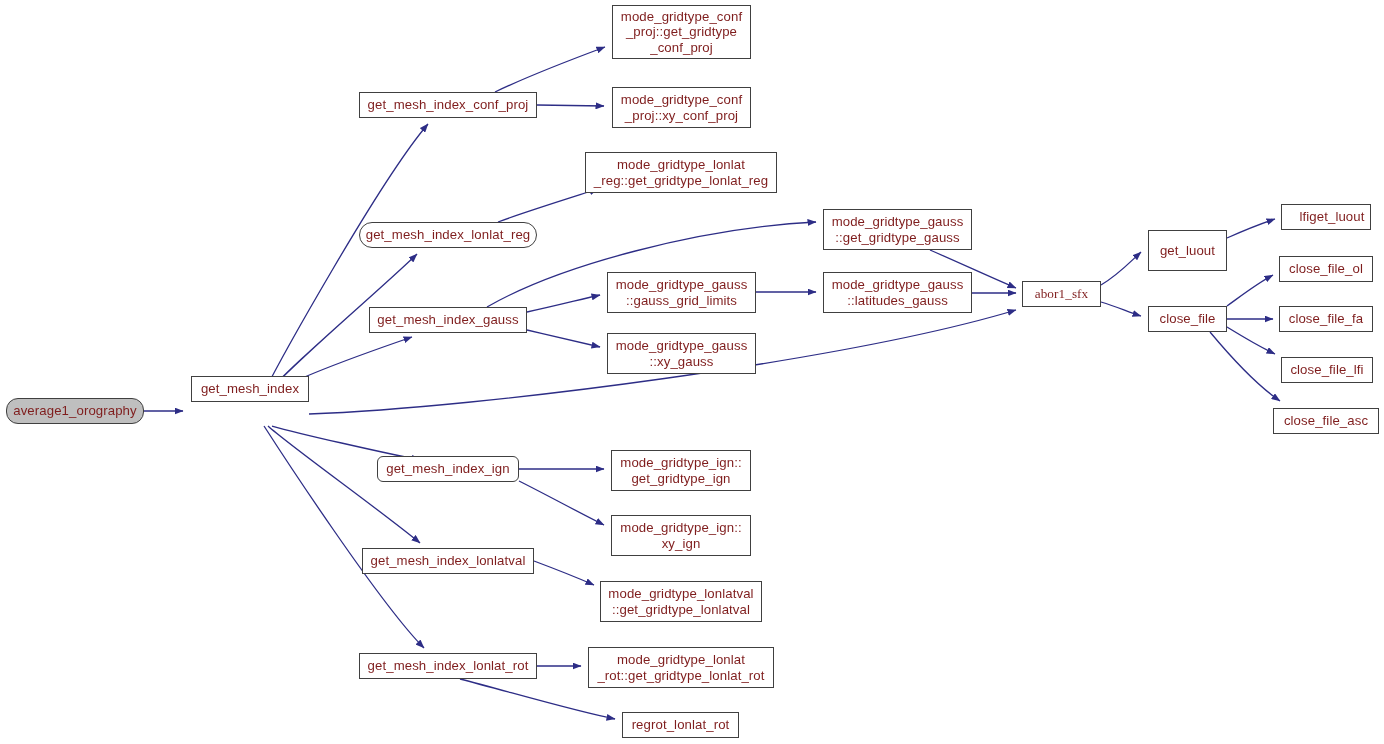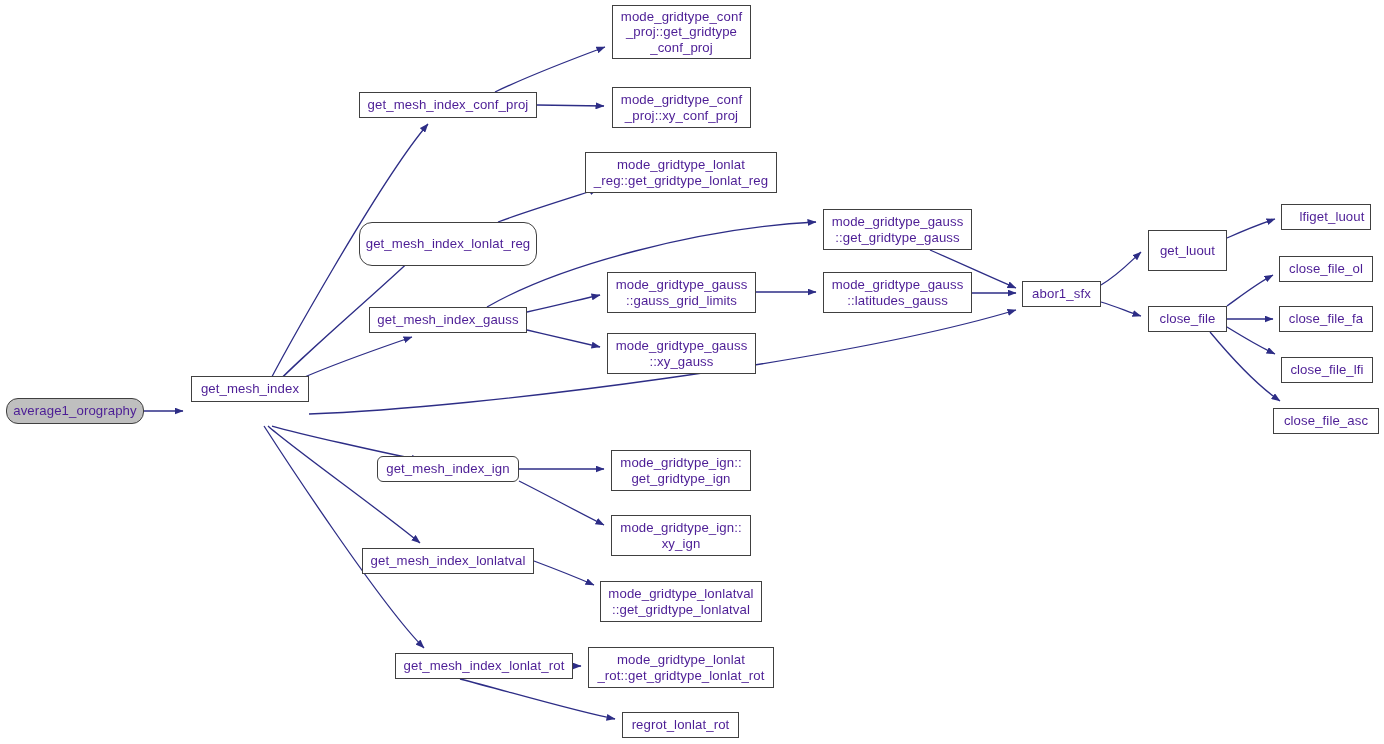--- a/index.html
+++ b/index.html
@@ -21,21 +21,21 @@
     top: 0;
     width: 1384px;
     height: 744px;
     pointer-events: none;
   }
   .node {
     position: absolute;
     box-sizing: border-box;
     border: 1px solid #404040;
     background: #ffffff;
-    color: #4c1d95;
+    color: #7f1d1d;
     font-size: 13.2px;
     line-height: 15.6px;
     display: flex;
     align-items: center;
     justify-content: center;
     text-align: center;
     white-space: pre-line;
     letter-spacing: 0.1px;
   }
   .node.highlight {
@@ -81,41 +81,41 @@
         <path d="M519,481 C545,494 578,512 604,525" fill="none" stroke="#2d2d86" stroke-width="1.3" marker-end="url(#arrowhead)"></path>
         <path d="M534,561 C558,570 578,578 594,585" fill="none" stroke="#2d2d86" stroke-width="1.3" marker-end="url(#arrowhead)"></path>
         <path d="M537,666 L581,666" fill="none" stroke="#2d2d86" stroke-width="1.3" marker-end="url(#arrowhead)"></path>
         <path d="M460,679 C510,692 578,712 615,719" fill="none" stroke="#2d2d86" stroke-width="1.3" marker-end="url(#arrowhead)"></path>
       </g>
   </svg>
   <div id="nodes-layer">
       <div class="node highlight" style="left: 6px; top: 398px; width: 138px; height: 26px; border-radius: 12px;">average1_orography</div>
       <div class="node" style="left: 191px; top: 376px; width: 118px; height: 26px;">get_mesh_index</div>
       <div class="node" style="left: 359px; top: 92px; width: 178px; height: 26px;">get_mesh_index_conf_proj</div>
-      <div class="node" style="left: 359px; top: 222px; width: 178px; height: 44px; border-radius: 13px;">get_mesh_index_lonlat_reg</div>
+      <div class="node" style="left: 359px; top: 222px; width: 178px; height: 26px; border-radius: 13px;">get_mesh_index_lonlat_reg</div>
       <div class="node" style="left: 369px; top: 307px; width: 158px; height: 26px;">get_mesh_index_gauss</div>
       <div class="node" style="left: 377px; top: 456px; width: 142px; height: 26px; border-radius: 6px;">get_mesh_index_ign</div>
       <div class="node" style="left: 362px; top: 548px; width: 172px; height: 26px;">get_mesh_index_lonlatval</div>
-      <div class="node" style="left: 359px; top: 653px; width: 178px; height: 26px; margin-left: 36px;">get_mesh_index_lonlat_rot</div>
+      <div class="node" style="left: 359px; top: 653px; width: 178px; height: 26px;">get_mesh_index_lonlat_rot</div>
       <div class="node" style="left: 612px; top: 5px; width: 139px; height: 54px;">mode_gridtype_conf
 _proj::get_gridtype
 _conf_proj</div>
       <div class="node" style="left: 612px; top: 87px; width: 139px; height: 41px;">mode_gridtype_conf
 _proj::xy_conf_proj</div>
       <div class="node" style="left: 585px; top: 152px; width: 192px; height: 41px;">mode_gridtype_lonlat
 _reg::get_gridtype_lonlat_reg</div>
       <div class="node" style="left: 607px; top: 272px; width: 149px; height: 41px;">mode_gridtype_gauss
 ::gauss_grid_limits</div>
       <div class="node" style="left: 607px; top: 333px; width: 149px; height: 41px;">mode_gridtype_gauss
 ::xy_gauss</div>
       <div class="node" style="left: 823px; top: 209px; width: 149px; height: 41px;">mode_gridtype_gauss
 ::get_gridtype_gauss</div>
       <div class="node" style="left: 823px; top: 272px; width: 149px; height: 41px;">mode_gridtype_gauss
 ::latitudes_gauss</div>
-      <div class="node" style="left: 1022px; top: 281px; width: 79px; height: 26px;">abor1_sfx</div>
+      <div class="node" style="left: 1022px; top: 281px; width: 79px; height: 26px; font-family: Liberation Serif, serif;">abor1_sfx</div>
       <div class="node" style="left: 1148px; top: 230px; width: 79px; height: 41px;">get_luout</div>
       <div class="node" style="left: 1148px; top: 306px; width: 79px; height: 26px;">close_file</div>
       <div class="node" style="left: 1281px; top: 204px; width: 90px; height: 26px; padding-left: 12px;">lfiget_luout</div>
       <div class="node" style="left: 1279px; top: 256px; width: 94px; height: 26px;">close_file_ol</div>
       <div class="node" style="left: 1279px; top: 306px; width: 94px; height: 26px;">close_file_fa</div>
       <div class="node" style="left: 1281px; top: 357px; width: 92px; height: 26px;">close_file_lfi</div>
       <div class="node" style="left: 1273px; top: 408px; width: 106px; height: 26px;">close_file_asc</div>
       <div class="node" style="left: 611px; top: 450px; width: 140px; height: 41px;">mode_gridtype_ign::
 get_gridtype_ign</div>
       <div class="node" style="left: 611px; top: 515px; width: 140px; height: 41px;">mode_gridtype_ign::

